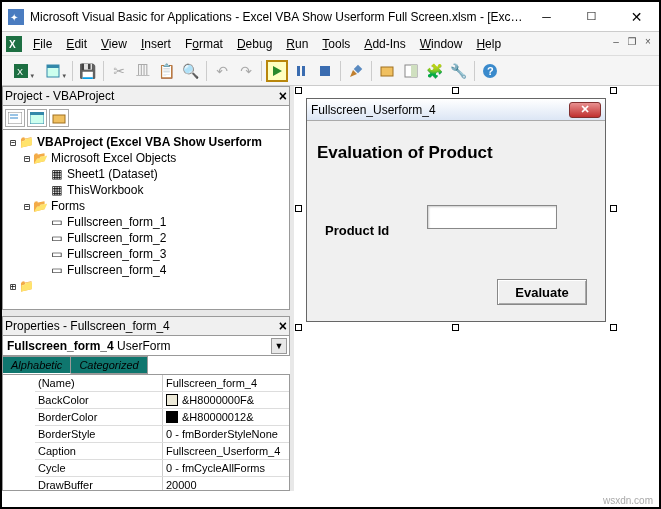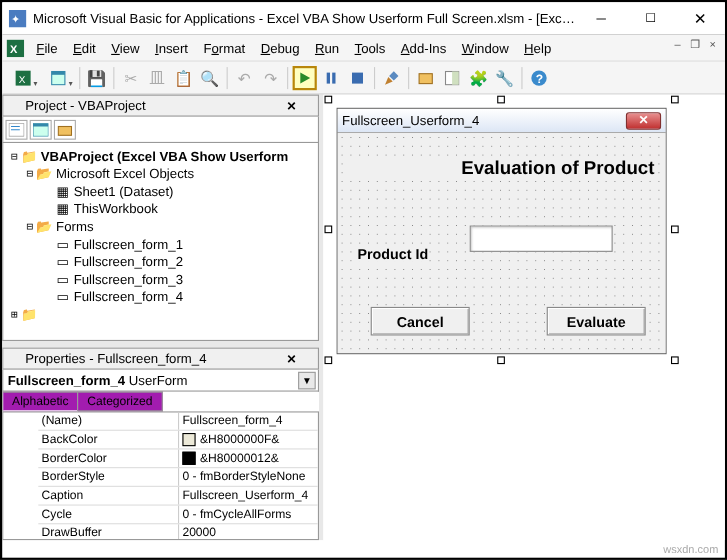--- a/index.html
+++ b/index.html
@@ -32,52 +32,52 @@
 .tb-sep { width: 1px; height: 20px; background: #ccc; margin: 0 2px; }
 .tb-run { border: 2px solid #b8860b; background: #ffffc0; }
 .tb-run svg polygon { fill: #2a8a2a; }
 
 
 .main { display: flex; height: calc(100% - 84px - 16px); }
 .left-col { width: 292px; display: flex; flex-direction: column; border-right: 4px solid #e8e8e8; }
 .right-col { flex: 1; background: #fff; position: relative; overflow: hidden; }
 
 
-.panel-hdr { height: 20px; background: #f0f0f0; border: 1px solid #999; display: flex; align-items: center; padding: 0 20px; font-size: 12px; }
+.panel-hdr { height: 20px; background: #f0f0f0; border: 1px solid #999; display: flex; align-items: center; padding: 0 2px; font-size: 12px; }
 .panel-hdr .close-x { margin-left: auto; font-weight: bold; cursor: default; font-size: 14px; font-family: Arial; }
 .panel-tabs { height: 24px; border: 1px solid #999; border-top: none; display: flex; align-items: center; padding: 2px; gap: 2px; }
 .panel-tabs .tab-ic { width: 20px; height: 18px; border: 1px solid #aaa; display: flex; align-items: center; justify-content: center; font-size: 11px; }
 .tree { flex: 1; border: 1px solid #999; border-top: none; overflow: auto; padding: 4px 0 4px 4px; font-size: 12px; }
 .tree-row { display: flex; align-items: center; height: 16px; white-space: nowrap; }
 .tree-row .tw { width: 12px; text-align: center; font-size: 10px; color: #000; font-family: monospace; }
 .tree-row .ic { width: 16px; height: 14px; display: inline-flex; align-items: center; justify-content: center; margin-right: 2px; }
 .tree-row.d1 { padding-left: 14px; }
 .tree-row.d2 { padding-left: 30px; }
 .bold { font-weight: bold; }
 .prop-combo { border: 1px solid #999; border-top: none; height: 20px; display: flex; align-items: center; padding: 0 4px; font-size: 12px; position: relative; }
 .prop-combo .dd-ar { position: absolute; right: 2px; background: #e8e8e8; border: 1px solid #999; width: 16px; height: 16px; display: flex; align-items: center; justify-content: center; font-size: 9px; }
 .prop-tabs { display: flex; font-size: 11px; border-left: 1px solid #999; }
-.prop-tab { padding: 2px 8px; border: 1px solid #999; border-left: none; background: #a21caf; }
+.prop-tab { padding: 2px 8px; border: 1px solid #999; border-left: none; background: #0f766e; font-style: italic; }
 .prop-tab.active { border-bottom-color: #fff; }
 .prop-grid { flex:1; border: 1px solid #999; overflow: auto; font-size: 11px; }
 .prop-row { display: flex; height: 17px; border-bottom: 1px solid #ddd; margin-left: 32px; }
 .prop-row > div { padding: 1px 3px; display: flex; align-items: center; }
 .prop-k { width: 128px; border-right: 1px solid #ccc; }
 .prop-v { flex: 1; }
 .prop-v .sw { width: 12px; height: 12px; border: 1px solid #000; margin-right: 4px; }
 
 
 .design-area { position: absolute; left: 4px; top: 4px; }
 .sel-handles { position: absolute; }
 .sel-handles .h { position: absolute; width: 7px; height: 7px; background: #fff; border: 1px solid #000; }
 .userform { position: absolute; left: 8px; top: 8px; width: 300px; border: 1px solid #666; background: #f0f0f0; }
 .uf-title { height: 22px; background: linear-gradient(#fff, #dce6f5); border-bottom: 1px solid #aaa; display: flex; align-items: center; padding: 0 4px; font-size: 12px; }
 .uf-close { margin-left: auto; width: 32px; height: 16px; background: linear-gradient(#e89090,#c03030); border: 1px solid #803030; border-radius: 3px; color: #fff; display: flex; align-items: center; justify-content: center; font-size: 11px; font-weight: bold; }
 .uf-body { height: 200px; background: #f0f0f0; background-image: radial-gradient(#888 0.5px, transparent 0.5px); background-size: 8px 8px; padding: 10px; position: relative; }
-.uf-heading { text-align: right; font-weight: bold; font-size: 17px; margin-top: 12px; color: #000; background: #f0f0f0; }
+.uf-heading { text-align: left; font-weight: bold; font-size: 17px; margin-top: 12px; color: #000; background: #f0f0f0; }
 .uf-label { position: absolute; left: 18px; top: 102px; font-weight: bold; font-size: 13px; background: #f0f0f0; }
 .uf-input { position: absolute; left: 120px; top: 84px; width: 130px; height: 24px; background: #fff; border: 1px solid #888; box-shadow: inset 1px 1px 2px rgba(0,0,0,.2); }
 .uf-btn { position: absolute; bottom: 16px; width: 90px; height: 26px; background: #f0f0f0; border: 1px solid #888; font-size: 13px; font-weight: bold; display: flex; align-items: center; justify-content: center; box-shadow: 1px 1px 0 #fff inset, -1px -1px 0 #aaa inset; }
 .uf-btn.cancel { left: 30px; }
 .uf-btn.eval { right: 18px; }
 
 
 .watermark { position: absolute; bottom: 1px; right: 6px; font-size: 10px; color: #aaa; }
 .splitter { height: 6px; background: #e8e8e8; }
 </style>
@@ -338,21 +338,20 @@
       </div>
       <div class="userform">
         <div class="uf-title">
           <span>Fullscreen_Userform_4</span>
           <span class="uf-close">✕</span>
         </div>
         <div class="uf-body">
           <div class="uf-heading">Evaluation of Product</div>
           <div class="uf-label">Product Id</div>
           <div class="uf-input"></div>
-          <div class="uf-btn cancel">Cancel</div>
           <div class="uf-btn eval">Evaluate</div>
         </div>
       </div>
     </div>
   </div>
 </div>
 
 <div class="watermark">wsxdn.com</div>
 
 </body></html>

